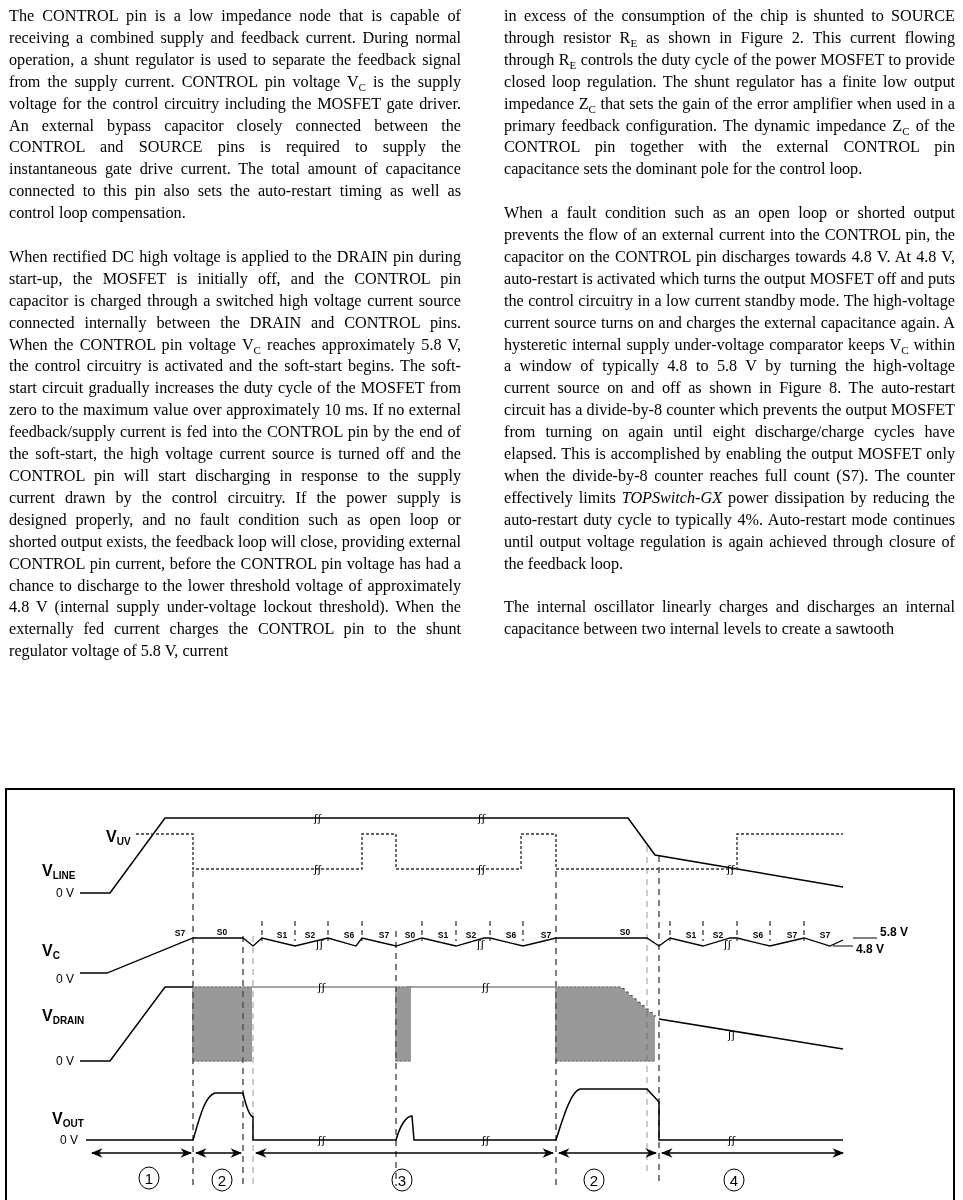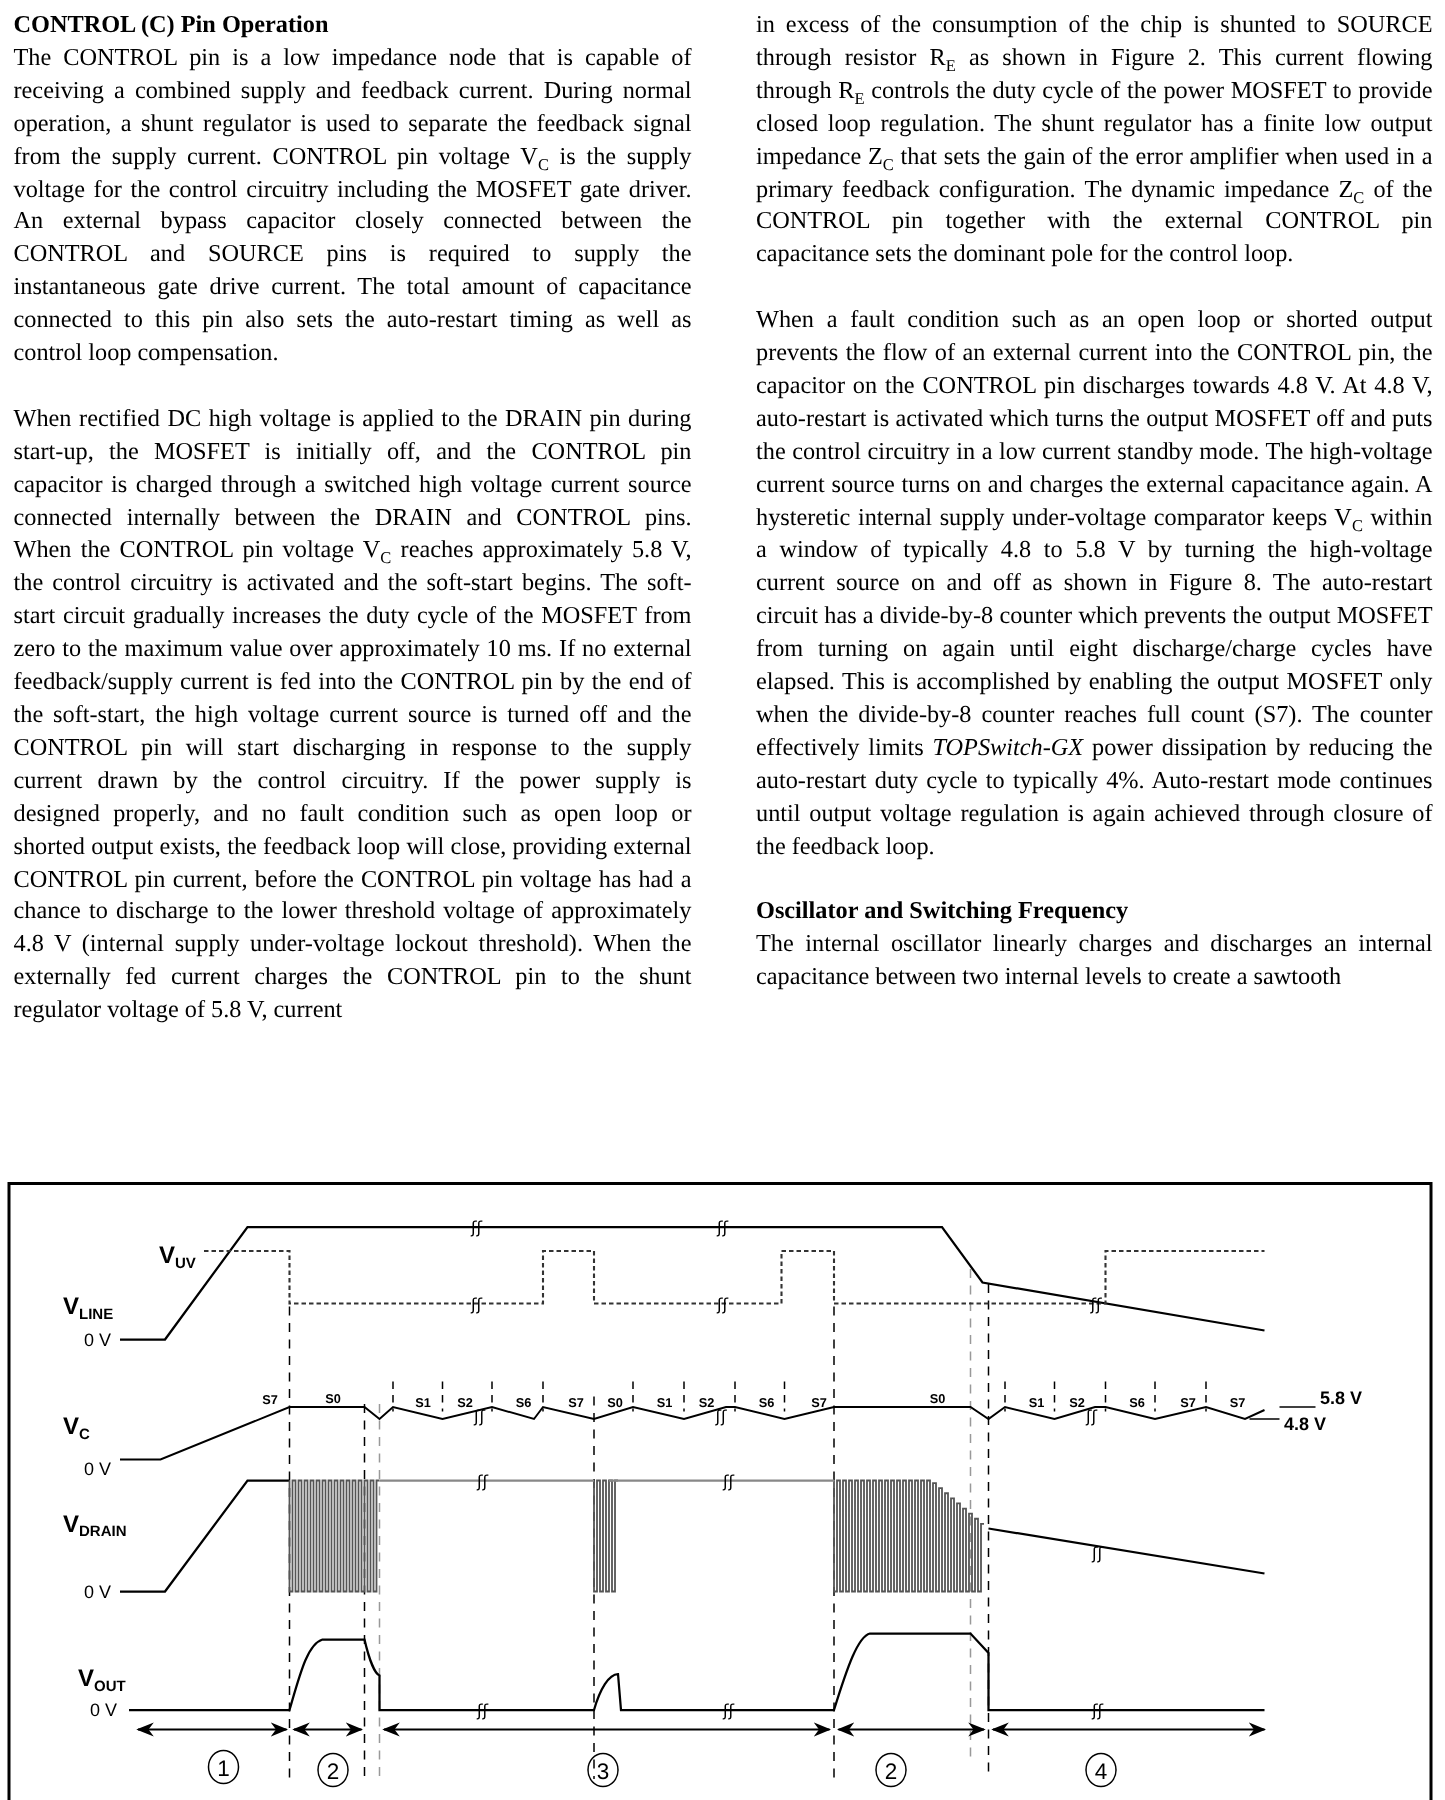--- a/index.html
+++ b/index.html
@@ -21,32 +21,30 @@
     position: absolute; left: 5px; top: 752px; width: 950px; height: 440px;
     border: 2px solid #000; box-sizing: border-box; margin-top: 36px;
   }
   .figure svg { position: absolute; left: -7px; top: -754px; }
   .sv { font-family: "Liberation Sans", sans-serif; }
 </style>
 </head>
 <body>
 
 <div class="col left">
-  <h3>CONTROL (C) Pin Operation</h3>
   <p><span>The CONTROL pin is a low impedance node that is capable of receiving a combined supply and feedback current. During normal operation, a shunt regulator is used to separate the feedback signal from the supply current.  CONTROL pin voltage V</span><sub>C</sub><span> is the supply voltage for the control circuitry including the MOSFET gate driver. An external bypass capacitor closely connected between the CONTROL and SOURCE pins is required to supply the instantaneous gate drive current.  The total amount of capacitance connected to this pin also sets the auto-restart timing as well as control loop compensation.</span></p>
   <div class="gap"></div>
   <p><span>When rectified DC high voltage is applied to the DRAIN pin during start-up, the MOSFET is initially off, and the CONTROL pin capacitor is charged through a switched high voltage current source connected internally between the DRAIN and CONTROL pins. When the CONTROL pin voltage V</span><sub>C</sub><span> reaches approximately 5.8 V, the control circuitry is activated and the soft-start begins.  The soft-start circuit gradually increases the duty cycle of the MOSFET from zero to the maximum value over approximately 10 ms. If no external feedback/supply current is fed into the CONTROL pin by the end of the soft-start, the high voltage current source is turned off and the CONTROL pin will start discharging in response to the supply current drawn by the control circuitry.  If the power supply is designed properly, and no fault condition such as open loop or shorted output exists, the feedback loop will close, providing external CONTROL pin current, before the CONTROL pin voltage has had a chance to discharge to the lower threshold voltage of approximately 4.8 V (internal supply under-voltage lockout threshold). When the externally fed current charges the CONTROL pin to the shunt regulator voltage of 5.8 V, current</span></p>
 </div>
 
 <div class="col right">
   <p><span>in excess of the consumption of the chip is shunted to SOURCE through resistor R</span><sub>E</sub><span> as shown in Figure 2.  This current flowing through R</span><sub>E</sub><span> controls the duty cycle of the power MOSFET to provide closed loop regulation.  The shunt regulator has a finite low output impedance Z</span><sub>C</sub><span> that sets the gain of the error amplifier when used in a primary feedback configuration.  The dynamic impedance Z</span><sub>C</sub><span> of the CONTROL pin together with the external CONTROL pin capacitance sets the dominant pole for the control loop.</span></p>
   <div class="gap"></div>
   <p><span>When a fault condition such as an open loop or shorted output prevents the flow of an external current into the CONTROL pin, the capacitor on the CONTROL pin discharges towards 4.8 V. At 4.8 V, auto-restart is activated which turns the output MOSFET off and puts the control circuitry in a low current standby mode. The high-voltage current source turns on and charges the external capacitance again.  A hysteretic internal supply under-voltage comparator keeps V</span><sub>C</sub><span> within a window of typically 4.8 to 5.8 V by turning the high-voltage current source on and off as shown in Figure 8.  The auto-restart circuit has a divide-by-8 counter which prevents the output MOSFET from turning on again until eight discharge/charge cycles have elapsed. This is accomplished by enabling the output MOSFET only when the divide-by-8 counter reaches full count (S7). The counter effectively limits </span><i>TOPSwitch-GX</i><span> power dissipation by reducing the auto-restart duty cycle to typically 4%.  Auto-restart mode continues until output voltage regulation is again achieved through closure of the feedback loop.</span></p>
   <div class="gap"></div>
-  <h3>Oscillator and Switching Frequency</h3>
   <p>The internal oscillator linearly charges and discharges an internal capacitance between two internal levels to create a sawtooth</p>
 </div>
 
 <div class="figure">
   <svg width="963" height="1200" viewBox="0 0 963 1200" xmlns="http://www.w3.org/2000/svg">
     <defs>
       <marker id="ah" viewBox="0 0 10 10" refX="9" refY="5" markerWidth="9" markerHeight="9" orient="auto-start-reverse">
         <path d="M0,1 L10,5 L0,9 L3,5 z" fill="#000"></path>
       </marker>
     </defs>

